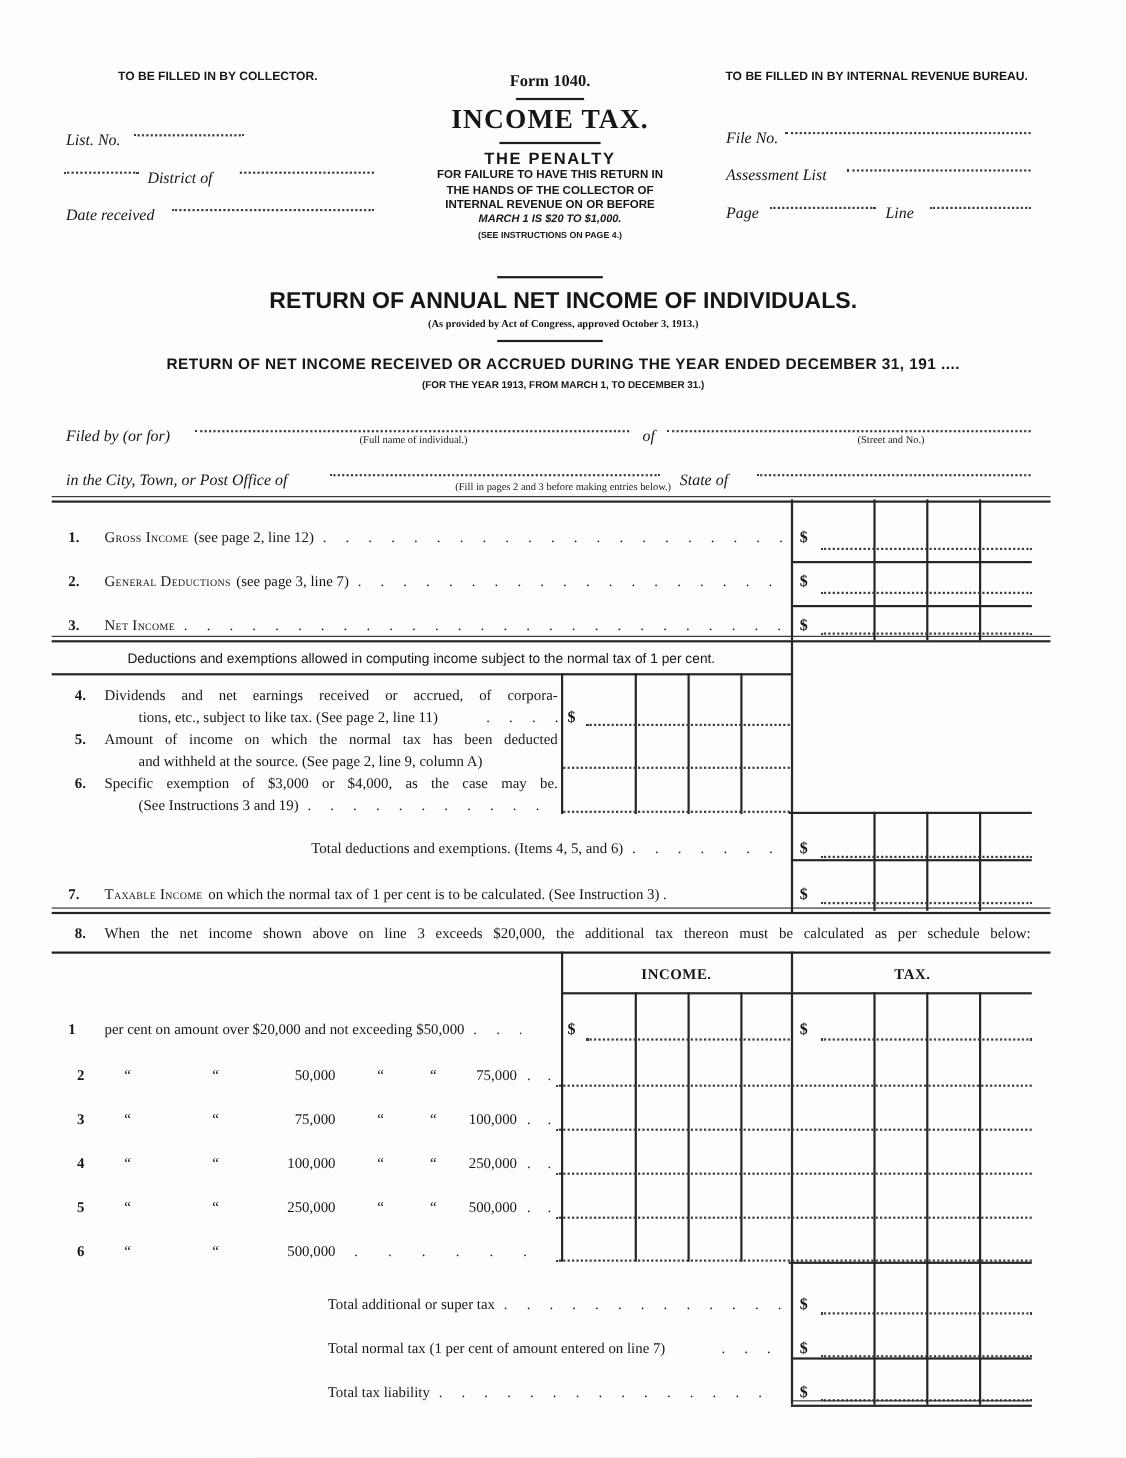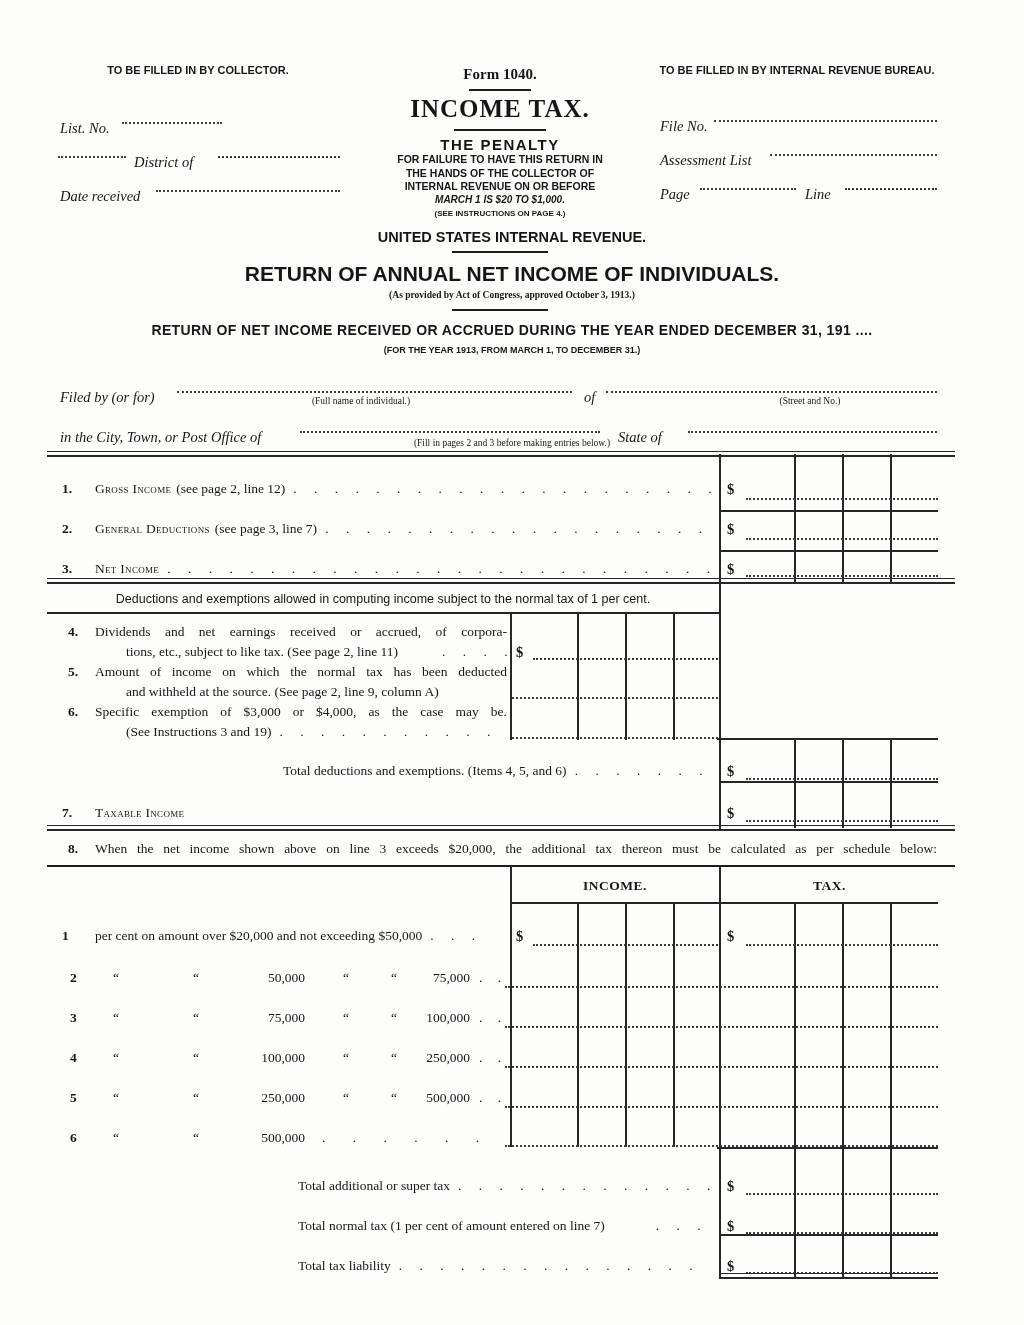--- a/index.html
+++ b/index.html
@@ -58,33 +58,32 @@
   <div class="sbs ctr" style="left:652px;top:64px;width:290px;font-size:11px;">TO BE FILLED IN BY INTERNAL REVENUE BUREAU.</div>
   <div class="il" style="left:660px;top:106px;">File No.</div>
   <div class="dot" style="left:714px;top:106px;width:223px;height:14px;"></div>
   <div class="il" style="left:660px;top:140px;">Assessment List</div>
   <div class="dot" style="left:770px;top:140px;width:167px;height:14px;"></div>
   <div class="il" style="left:660px;top:174px;">Page</div>
   <div class="dot" style="left:700px;top:174px;width:96px;height:14px;"></div>
   <div class="il" style="left:805px;top:174px;">Line</div>
   <div class="dot" style="left:845px;top:174px;width:92px;height:14px;"></div>
 
-  <div class="sbs ctr" style="left:312px;top:229px;width:400px;font-size:14.5px;">UNITED STATES INTERNAL REVENUE.</div>
   <div class="srule" style="left:452px;top:251px;width:96px;"></div>
   <div class="sbs ctr" style="left:112px;top:262px;width:800px;font-size:21px;">RETURN OF ANNUAL NET INCOME OF INDIVIDUALS.</div>
   <div class="abs ctr" style="left:312px;top:290px;width:400px;font:bold 9.5px 'Liberation Serif',serif;">(As provided by Act of Congress, approved October 3, 1913.)</div>
   <div class="srule" style="left:452px;top:309px;width:96px;"></div>
   <div class="sbs ctr" style="left:62px;top:322px;width:900px;font-size:14px;letter-spacing:.4px;">RETURN OF NET INCOME RECEIVED OR ACCRUED DURING THE YEAR ENDED DECEMBER 31, 191 ....</div>
   <div class="sbs ctr" style="left:312px;top:345px;width:400px;font-size:9px;">(FOR THE YEAR 1913, FROM MARCH 1, TO DECEMBER 31.)</div>
 
   <div class="il" style="left:60px;top:377px;">Filed by (or for)</div>
   <div class="dot" style="left:177px;top:377px;width:395px;height:14px;"></div>
   <div class="il" style="left:584px;top:377px;">of</div>
   <div class="dot" style="left:606px;top:377px;width:331px;height:14px;"></div>
-  <div class="cap" style="left:261px;top:396px;width:200px;">(Full name of individual.)</div>
+  <div class="cap" style="left:276px;top:396px;width:200px;">(Full name of individual.)</div>
   <div class="cap" style="left:735px;top:396px;width:150px;">(Street and No.)</div>
   <div class="il" style="left:60px;top:417px;">in the City, Town, or Post Office of</div>
   <div class="dot" style="left:300px;top:417px;width:300px;height:14px;"></div>
   <div class="il" style="left:618px;top:417px;">State of</div>
   <div class="dot" style="left:688px;top:417px;width:249px;height:14px;"></div>
   <div class="cap" style="left:312px;top:438px;width:400px;">(Fill in pages 2 and 3 before making entries below.)</div>
 
   <div class="dbl" style="left:47px;top:451px;width:908px;"></div>
   <div class="vl" style="left:719px;top:454px;height:376px;"></div>
   <div class="vl" style="left:794px;top:454px;height:128px;"></div>
@@ -159,20 +158,21 @@
     <span>Total deductions and exemptions. (Items 4, 5, and 6)</span>
       <span class="lead">. . . . . . . . . . . . . . . . . . . . . . . . . . . . . . . . . . . . . . . . . . . . . . . . . .</span>
   </div>
   <div class="ds" style="left:727px;top:763px;">$</div>
   <div class="dot" style="left:746px;top:764px;width:192px;height:14px;"></div>
   <div class="hl" style="left:719px;top:781px;width:219px;"></div>
 
   <div class="fline" style="left:62px;top:805px;width:650px;">
     <span class="inum">7.</span>
       <span class="sc">Taxable Income</span>
+      <span class="rest">on which the normal tax of 1 per cent is to be calculated. (See Instruction 3)  .</span>
   </div>
   <div class="ds" style="left:727px;top:805px;">$</div>
   <div class="dot" style="left:746px;top:806px;width:192px;height:14px;"></div>
   <div class="dbl" style="left:47px;top:825px;width:908px;"></div>
 
   <div class="rnum" style="left:68px;top:841px;">8.</div>
   <div class="jline" style="left:95px;top:841px;width:842px;">When the net income shown above on line 3 exceeds $20,000, the additional tax thereon must be calculated as per schedule below:</div>
 
   <div class="srule" style="left:47px;top:865px;width:908px;"></div>
   <div class="vl" style="left:510px;top:865px;height:39px;"></div>

